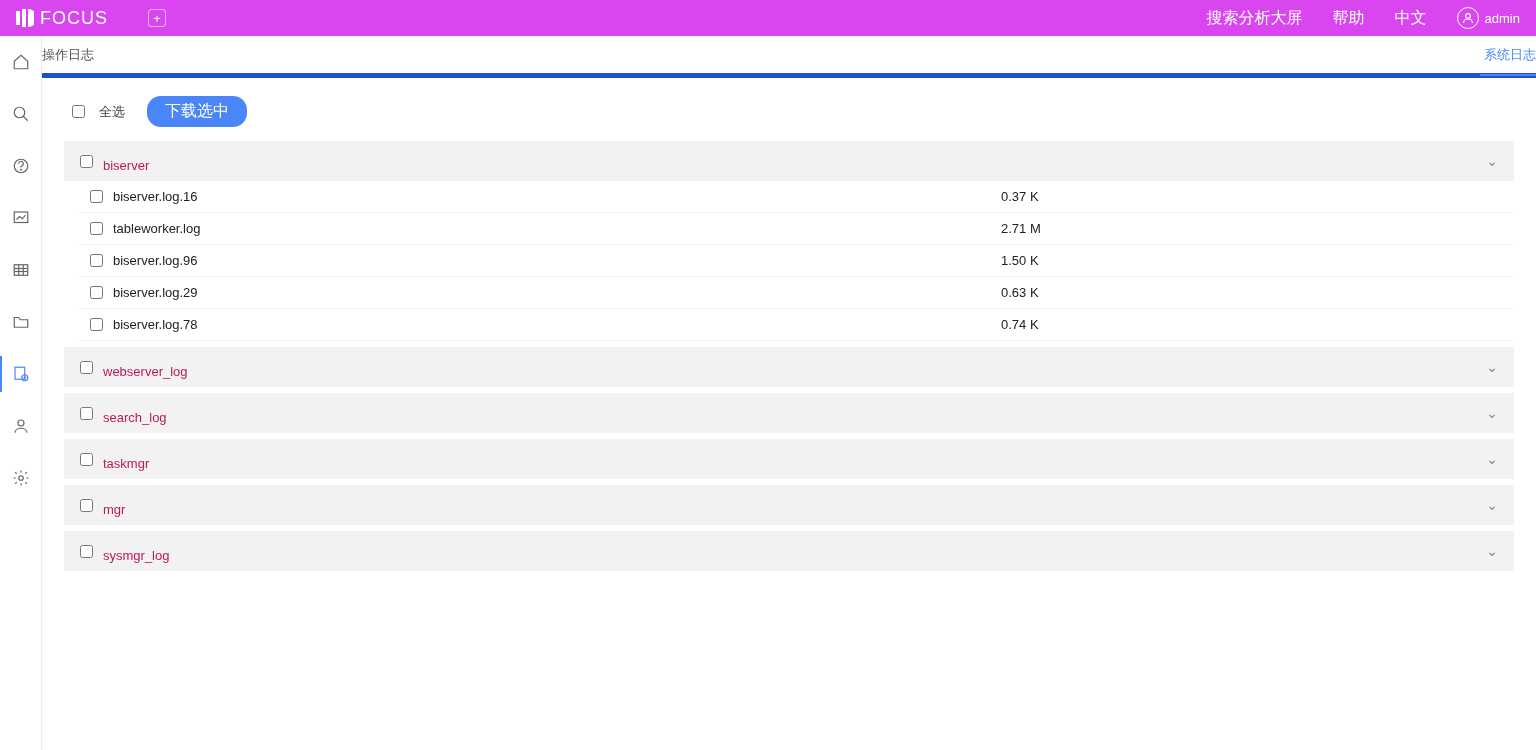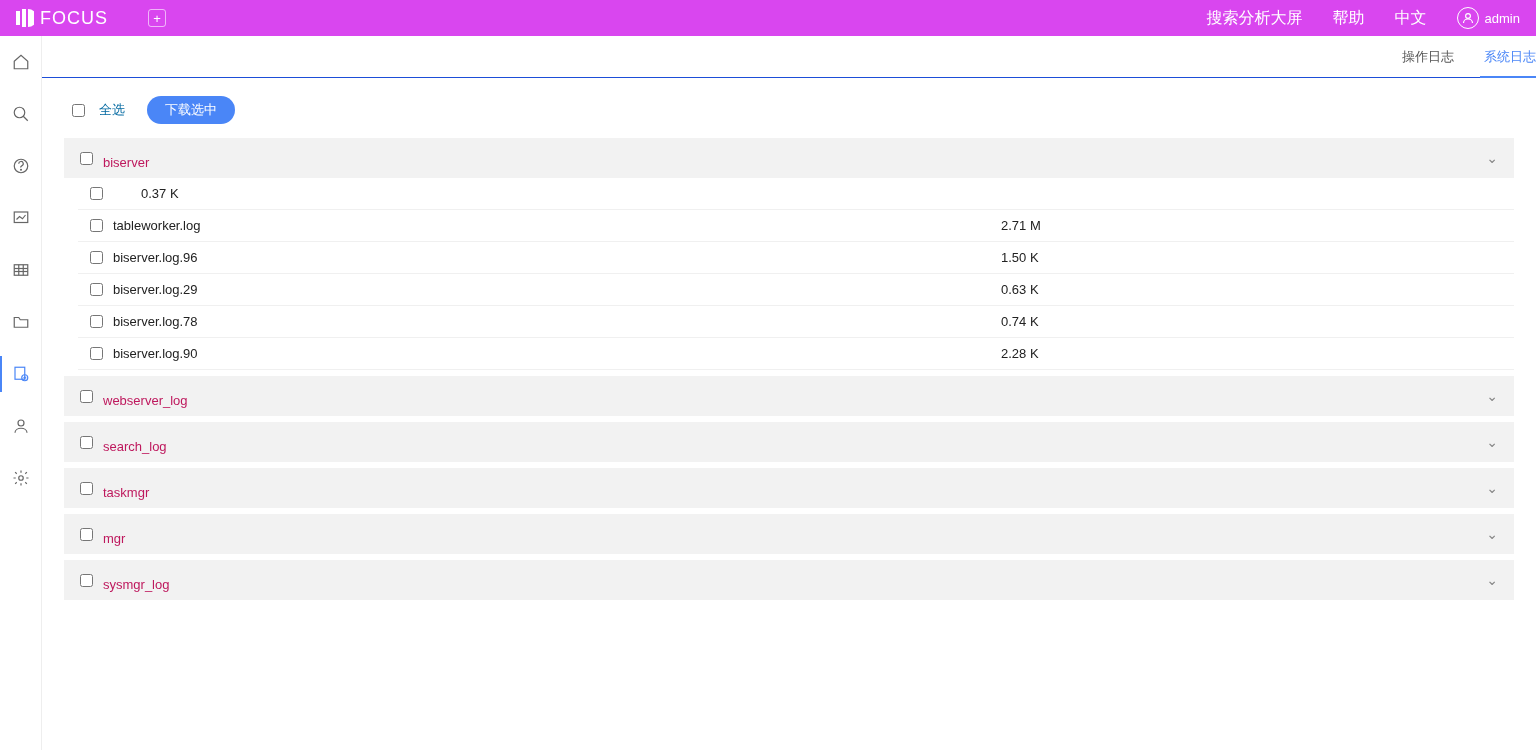--- a/index.html
+++ b/index.html
@@ -11,29 +11,29 @@
   .topbar-spacer { flex: 1; }
   .topbar-link { margin-left: 30px; font-size: 16px; cursor: pointer; }
   .topbar-user { display: flex; align-items: center; margin-left: 30px; cursor: pointer; }
   .avatar { width: 22px; height: 22px; border: 1.5px solid #fff; border-radius: 50%; display: flex; align-items: center; justify-content: center; margin-right: 6px; }
   .shell { display: flex; height: calc(100vh - 36px); }
   .sidebar { width: 42px; border-right: 1px solid #eee; display: flex; flex-direction: column; align-items: center; padding-top: 14px; gap: 28px; }
   .side-item { width: 42px; height: 24px; display: flex; align-items: center; justify-content: center; color: #666; cursor: pointer; position: relative; }
   .side-item.active { color: #4a86f7; }
   .side-item.active::before { content: ""; position: absolute; left: 0; top: -6px; bottom: -6px; width: 2px; background: #4a86f7; }
   .main { flex: 1; display: flex; flex-direction: column; overflow: hidden; }
-  .tabs { height: 42px; display: flex; align-items: center; justify-content: flex-end; border-bottom: 1px solid #1d4ed8; gap: 30px; }
+  .tabs { height: 42px; display: flex; align-items: center; justify-content: space-between; border-bottom: 5px solid #1d4ed8; }
   .tab { font-size: 13px; color: #555; height: 42px; display: flex; align-items: center; cursor: pointer; position: relative; }
   .tab.active { color: #4a86f7; }
   .tab.active::after { content: ""; position: absolute; bottom: 0; left: -4px; right: -4px; height: 2px; background: #4a86f7; }
   .content { flex: 1; overflow-y: auto; padding: 0 22px 20px 22px; }
   .toolbar { display: flex; align-items: center; padding: 18px 8px 14px 8px; gap: 10px; }
   .toolbar input[type=checkbox] { width: 13px; height: 13px; }
-  .tlabel { margin-left: 4px; margin-right: 12px; color: #0369a1; }
-  .btn-primary { background: #4a86f7; color: #fff; border: none; border-radius: 14px; padding: 5px 18px; font-size: 13px; cursor: pointer; }
+  .tlabel { margin-left: 4px; margin-right: 12px; color: #404040; }
+  .btn-primary { background: #4a86f7; color: #fff; border: none; border-radius: 14px; padding: 5px 18px; font-size: 16px; cursor: pointer; }
   .group-header { background: #f2f2f2; height: 40px; display: flex; align-items: center; padding: 0 16px; margin-top: 6px; cursor: pointer; }
   .group-header:first-of-type { margin-top: 0; }
   .group-header input[type=checkbox] { width: 13px; height: 13px; margin-right: 10px; }
   .group-header .gname { color: #be185d; flex: 1; margin-top: 8px; }
   .chevron { color: #888; font-size: 14px; }
   .file-list { padding-left: 14px; padding-right: 0; }
   .file-row { display: flex; align-items: center; height: 32px; border-bottom: 1px solid #f0f0f0; padding-left: 12px; }
   .file-row input[type=checkbox] { width: 13px; height: 13px; margin-right: 10px; }
   .fname { flex: 0 0 860px; color: #222; font-size: 13px; }
   .fsize { color: #222; font-size: 13px; margin-left: 28px; }
@@ -143,20 +143,21 @@
       </div>
       <div id="groups">
           <div class="group-header">
             <input type="checkbox" style="">
             <span class="gname">biserver</span>
             <span class="chevron">⌄</span>
           </div>
           <div class="file-list">
             <div class="file-row">
               <input type="checkbox" style="">
+              <span class="fname">biserver.log.16</span>
               <span class="fsize">0.37 K</span>
             </div>
             <div class="file-row">
               <input type="checkbox" style="">
               <span class="fname">tableworker.log</span>
               <span class="fsize">2.71 M</span>
             </div>
             <div class="file-row">
               <input type="checkbox" style="">
               <span class="fname">biserver.log.96</span>
@@ -165,25 +166,20 @@
             <div class="file-row">
               <input type="checkbox" style="">
               <span class="fname">biserver.log.29</span>
               <span class="fsize">0.63 K</span>
             </div>
             <div class="file-row">
               <input type="checkbox" style="">
               <span class="fname">biserver.log.78</span>
               <span class="fsize">0.74 K</span>
             </div>
-            <div class="file-row">
-              <input type="checkbox" style="">
-              <span class="fname">biserver.log.90</span>
-              <span class="fsize">2.28 K</span>
-            </div>
           </div>
           <div class="group-header">
             <input type="checkbox" style="">
             <span class="gname">webserver_log</span>
             <span class="chevron">⌄</span>
           </div>
           <div class="group-header">
             <input type="checkbox" style="">
             <span class="gname">search_log</span>
             <span class="chevron">⌄</span>

